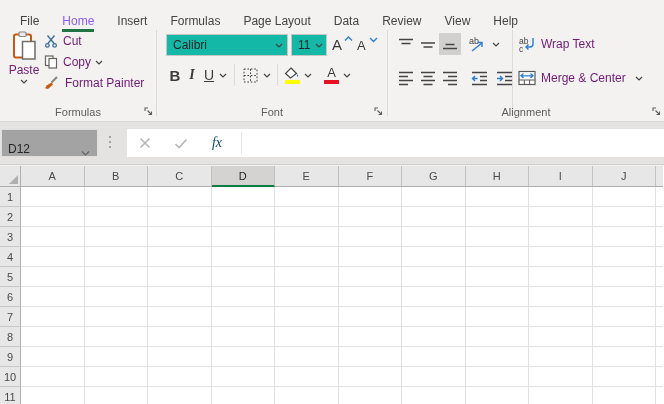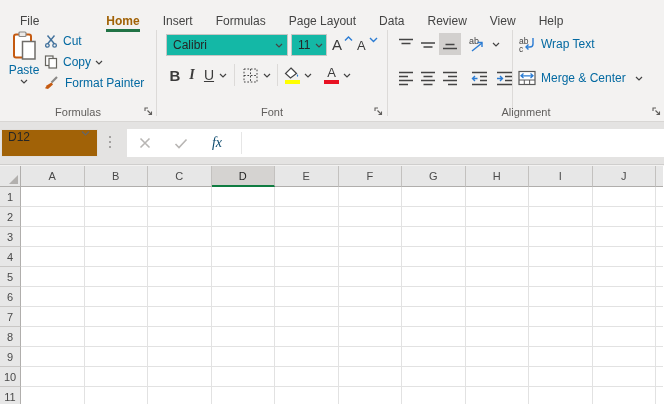--- a/index.html
+++ b/index.html
@@ -1,42 +1,42 @@
 <!DOCTYPE html>
 <html style="--accent: #217346; --selgreen: #107C41; --yellow: #FFFF00; --swred: #E81123; --blue: #2B7CD3; --steel: #41719C; --orange: #C55A11;"><head>
 <meta charset="utf-8">
 <style>
   html,body{margin:0;padding:0;}
   .app{position:relative;width:664px;height:404px;background:#f3f2f1;font-family:"Liberation Sans",sans-serif;color:#444;overflow:hidden;-webkit-font-smoothing:antialiased;}
   svg{display:block;}
   
   .tabs{position:absolute;left:0;top:8px;width:100%;height:26px;display:flex;align-items:center;padding-left:20px;box-sizing:border-box;}
   .tab{position:relative;margin-right:23px;font-size:12px;color:#444;height:26px;line-height:26px;cursor:default;}
-  .tab.active{color:#a16207;font-weight:700;margin-left:44px;}
+  .tab.active{color:#8b5cf6;font-weight:400;}
   .tab.active .tab-underline{position:absolute;left:0;right:0;bottom:2px;height:3px;background:var(--accent,#217346);}
   
   .ribbon{position:absolute;left:0;top:26px;width:100%;height:96px;border-bottom:1px solid #d8d6d4;box-sizing:border-box;}
   .group{position:absolute;top:0;height:95px;}
   .group-label{position:absolute;left:0;right:0;bottom:3px;text-align:center;font-size:11px;color:#605e5c;}
   .gsep{position:absolute;top:4px;height:86px;width:1px;background:#dcdad8;}
   .launcher{position:absolute;width:11px;height:11px;bottom:4px;}
   .btnrow{position:absolute;display:flex;align-items:center;}
-  .lbl{font-size:12px;color:#0369a1;white-space:nowrap;}
+  .lbl{font-size:12px;color:#701a75;white-space:nowrap;}
   .chev{margin-left:4px;}
   .combo{position:absolute;background:#14b8a6;border:1px solid #c8c6c4;box-sizing:border-box;display:flex;align-items:center;height:22px;}
   .combo .lbl{flex:1;padding-left:6px;font-size:12px;color:#262626;}
   .letterbtn{display:flex;align-items:flex-end;justify-content:center;font-weight:700;color:#3b3b3b;}
   .swatchbtn{display:flex;flex-direction:column;align-items:center;justify-content:flex-end;}
   .swatch{width:15px;height:4px;margin-top:1px;}
   .alnbtn{position:absolute;width:22px;height:22px;display:flex;align-items:center;justify-content:center;box-sizing:border-box;}
   .alnbtn.selected{background:#d2d0ce;border:1px solid #99979
 5;}
   
   .formula-row{position:absolute;left:0;top:122px;width:100%;height:43px;background:#e4e3e2;border-bottom:1px solid #cfcecd;box-sizing:border-box;}
-  .name-box{position:absolute;left:1px;top:7px;width:97px;height:28px;background:#a16207;border:1px solid #e1dfdd;box-sizing:border-box;display:flex;align-items:flex-start;}
+  .name-box{position:absolute;left:1px;top:7px;width:97px;height:28px;background:#a3a3a3;border:1px solid #e1dfdd;box-sizing:border-box;display:flex;align-items:flex-end;}
   .name-box .lbl{flex:1;padding-left:6px;font-size:12px;color:#262626;}
   .vdots{position:absolute;left:109px;top:14px;display:flex;flex-direction:column;gap:3px;}
   .vdots i{width:2px;height:2px;border-radius:50%;background:#8f8d8b;}
   .fx-panel{position:absolute;left:127px;top:7px;right:0;height:28px;background:#fff;display:flex;align-items:center;}
   .fx-btn{width:36px;display:flex;justify-content:center;align-items:center;}
   .fx-label{font-family:"Liberation Serif",serif;font-style:italic;font-size:14px;color:#0c4a6e;}
   .fx-divider{width:1px;height:22px;background:#e6e6e6;margin-left:6px;}
   .formula-input{flex:1;height:100%;}
   
   .sheet{position:absolute;left:0;top:166px;width:100%;height:238px;background:#fff;overflow:hidden;}

